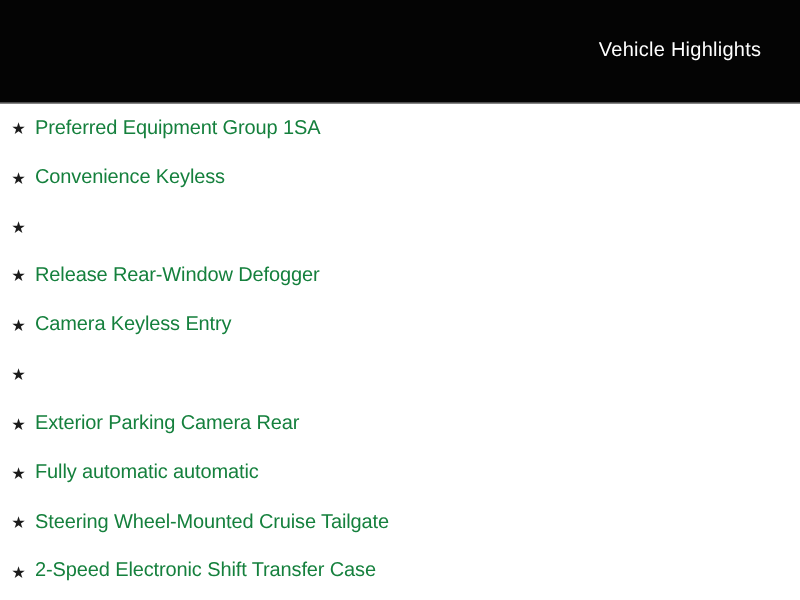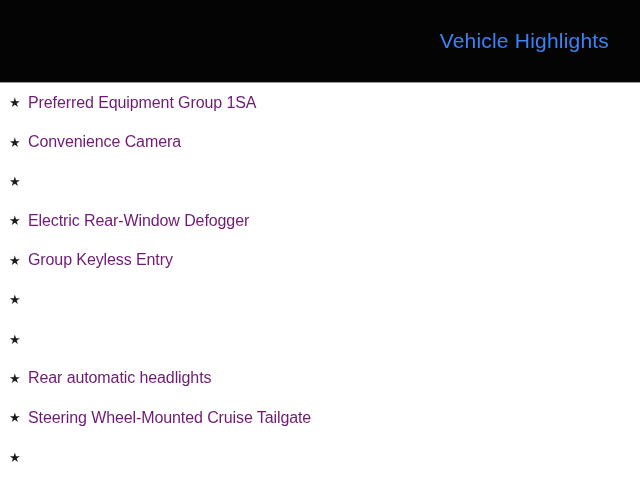--- a/index.html
+++ b/index.html
@@ -20,22 +20,22 @@
     width: 640px;
     height: 83px;
     background: #040404;
     display: flex;
     align-items: center;
     justify-content: flex-end;
     padding-right: 31px;
     border-bottom: 1px solid #9a9a9a;
   }
   .header-title {
-    color: #3b82f6;
-    font-size: 21px;
+    color: #ffffff;
+    font-size: 16px;
     letter-spacing: 0.2px;
   }
   .highlights-list {
     list-style: none;
     margin: 0;
     padding: 0;
   }
   .highlights-list li {
     height: 39.4px;
     display: flex;
@@ -45,66 +45,68 @@
   .star {
     width: 19px;
     flex: 0 0 19px;
     font-size: 13px;
     color: #1b1b1b;
     line-height: 1;
     text-align: left;
   }
   .item-label {
     font-size: 16px;
-    color: #701a75;
+    color: #15803d;
     letter-spacing: -0.1px;
     white-space: nowrap;
   }
 </style>
 </head>
 <body>
 
 <div class="page">
 
   <div class="header-bar">
     <span class="header-title">Vehicle Highlights</span>
   </div>
 
   <ul class="highlights-list">
     <li>
       <span class="star">★</span>
       <span class="item-label">Preferred Equipment Group 1SA</span>
     </li>
     <li>
       <span class="star">★</span>
-      <span class="item-label">Convenience Camera</span>
+      <span class="item-label">Convenience Keyless</span>
     </li>
     <li>
       <span class="star">★</span>
     </li>
     <li>
       <span class="star">★</span>
-      <span class="item-label">Electric Rear-Window Defogger</span>
+      <span class="item-label">Release Rear-Window Defogger</span>
     </li>
     <li>
       <span class="star">★</span>
-      <span class="item-label">Group Keyless Entry</span>
+      <span class="item-label">Camera Keyless Entry</span>
     </li>
     <li>
       <span class="star">★</span>
     </li>
     <li>
       <span class="star">★</span>
+      <span class="item-label">Exterior Parking Camera Rear</span>
     </li>
     <li>
       <span class="star">★</span>
-      <span class="item-label">Rear automatic headlights</span>
+      <span class="item-label">Fully automatic automatic</span>
     </li>
     <li>
       <span class="star">★</span>
       <span class="item-label">Steering Wheel-Mounted Cruise Tailgate</span>
     </li>
     <li>
       <span class="star">★</span>
+      <span class="item-label">2-Speed Electronic Shift Transfer Case</span>
     </li>
   </ul>
 
 </div>
 
 </body></html>

